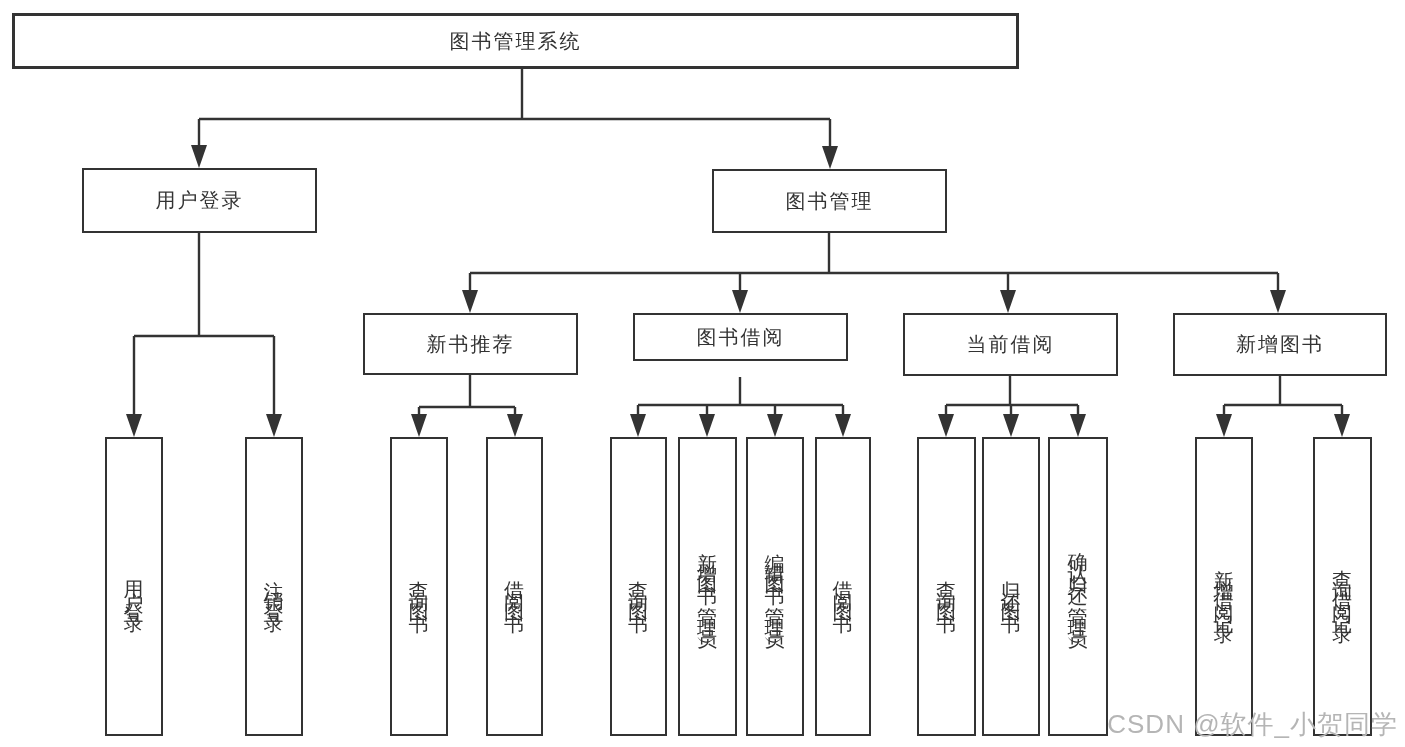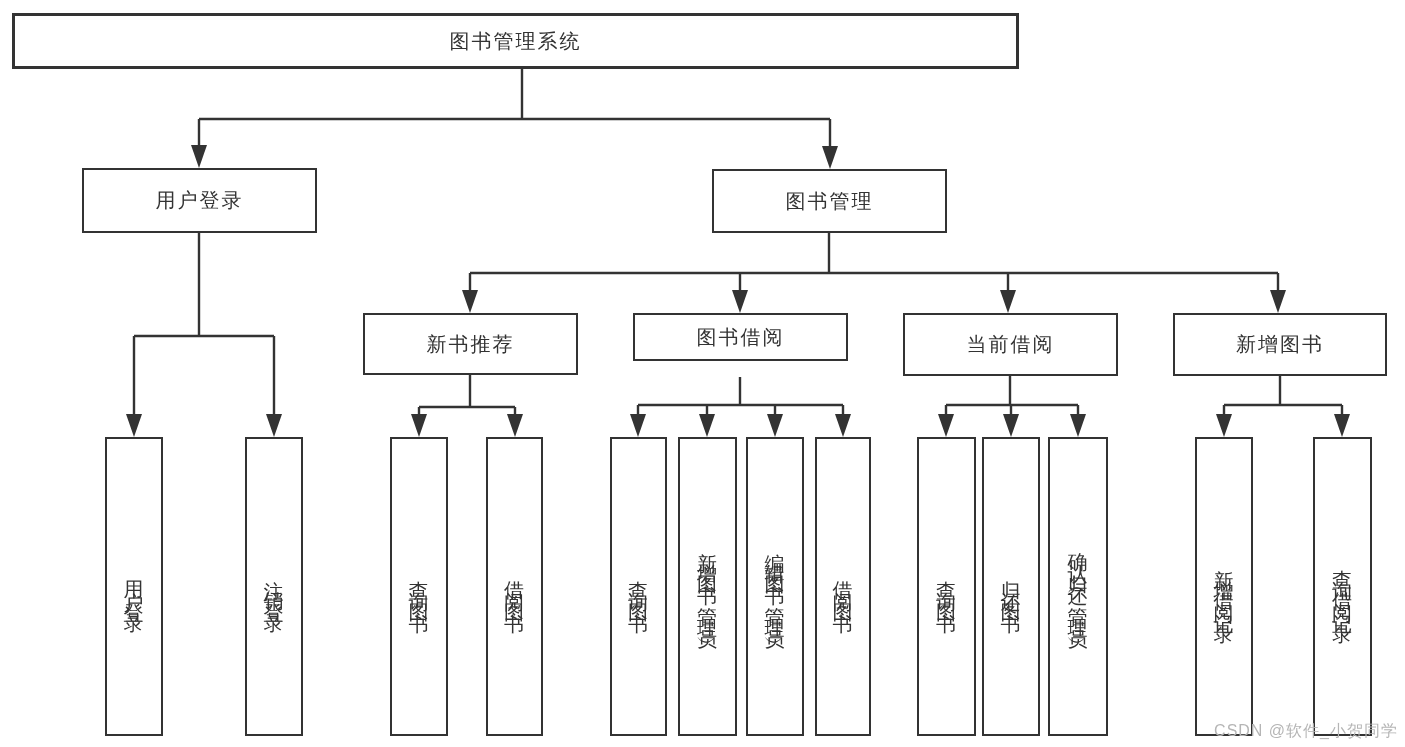--- a/index.html
+++ b/index.html
@@ -54,21 +54,21 @@
     writing-mode: vertical-rl;
     text-orientation: mixed;
     letter-spacing: 11px;
     line-height: 1;
     white-space: normal;
   }
   .watermark {
     position: absolute;
     right: 7px;
     bottom: 5px;
-    font-size: 16px;
+    font-size: 26px;
     color: var(--wm, #b5b5b5);
     letter-spacing: 1px;
     z-index: 3;
     white-space: nowrap;
   }
 </style>
 </head>
 <body>
 
 <div class="stage" style="--line: #333333; --text: #333333; --bg: #ffffff; --wm: #b5b5b5;">

